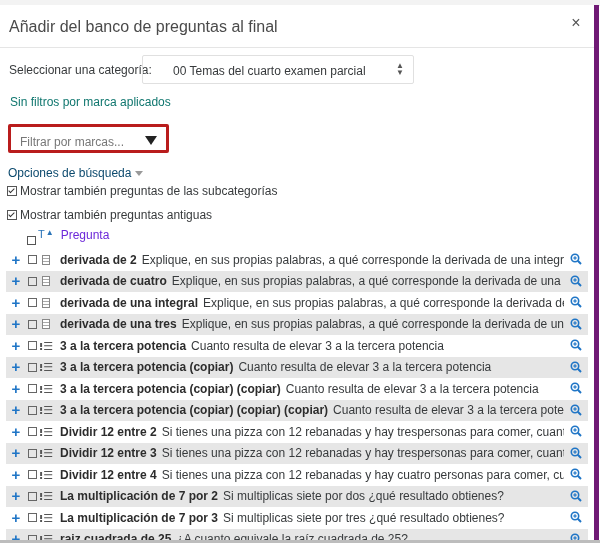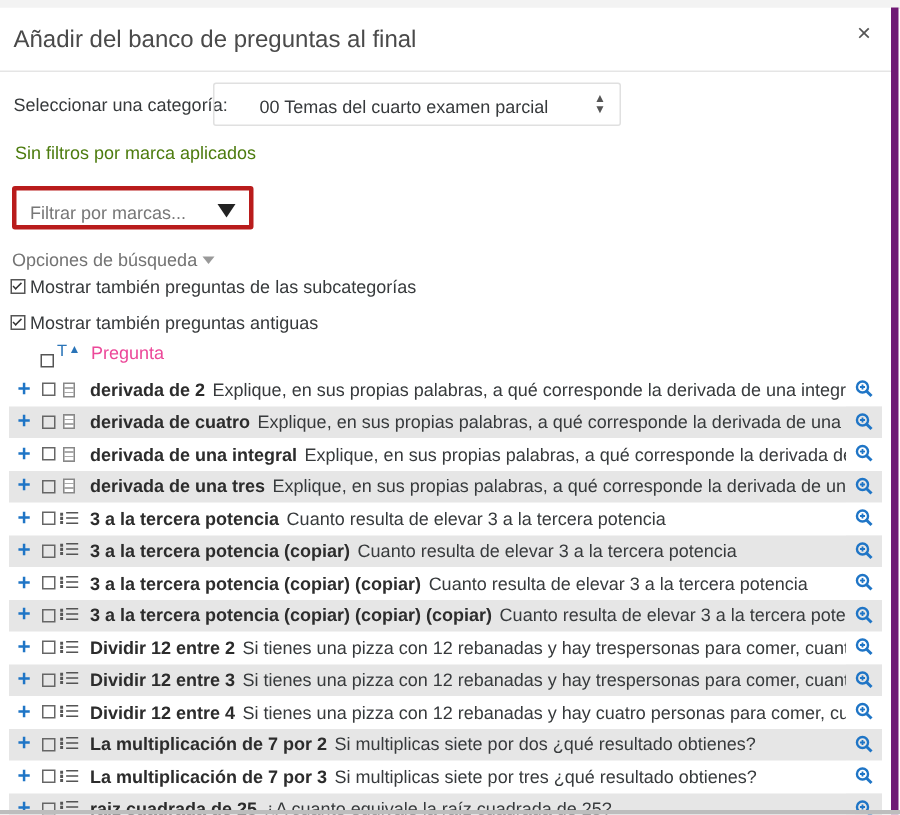--- a/index.html
+++ b/index.html
@@ -12,34 +12,34 @@
   }
   .topstrip { position: absolute; left: 0; top: 0; width: 600px; height: 5px; background: #f3f3f3; border-bottom: 1px solid #e6e6e6; }
   .modal { position: absolute; left: 0; top: 5px; width: 594px; height: 538px; background: #fff; border-right: 5px solid #701a75; }
   .modal-header { height: 42px; border-bottom: 1px solid #e5e5e5; position: relative; }
   .modal-title { position: absolute; left: 9px; top: 13px; font-size: 16px; color: #4a4a4a; font-weight: normal; }
   .close-btn { position: absolute; right: 10px; top: 10px; font-size: 16px; color: #555; cursor: pointer; width: 16px; height: 16px; text-align: center; line-height: 16px; }
   .cat-label { position: absolute; left: 9px; top: 63px; font-size: 12px; color: #373a3c; }
   .cat-select { position: absolute; left: 142px; top: 55px; width: 272px; height: 29px; border: 1px solid #e0e0e0; border-radius: 2px; box-sizing: border-box; font-size: 12px; color: #373a3c; }
   .cat-select .val { position: absolute; left: 30px; top: 8px; }
   .cat-select .arrows { position: absolute; right: 9px; top: 6px; font-size: 8px; line-height: 7px; color: #555; text-align: center; }
-  .nofilter { position: absolute; left: 10px; top: 95px; font-size: 12px; color: #4d7c0f; text-align: center; }
+  .nofilter { position: absolute; left: 10px; top: 95px; font-size: 12px; color: #0f766e; text-align: center; }
   .tag-filter { position: absolute; left: 8px; top: 124px; width: 161px; height: 29px; border: 3px solid #b91c1c; box-sizing: border-box; border-radius: 2px; }
   .tag-filter .ph { position: absolute; left: 9px; top: 8px; font-size: 12px; color: #777; }
   .tag-filter .tri { position: absolute; right: 9px; top: 9px; width: 0; height: 0; border-left: 6px solid transparent; border-right: 6px solid transparent; border-top: 9px solid #222; }
-  .search-opts { position: absolute; left: 8px; top: 166px; font-size: 12px; color: #737373; cursor: pointer; }
+  .search-opts { position: absolute; left: 8px; top: 166px; font-size: 12px; color: #0c4a6e; cursor: pointer; }
   .search-opts .caret { display: inline-block; width: 0; height: 0; border-left: 4px solid transparent; border-right: 4px solid transparent; border-top: 5px solid #999; margin-left: 4px; vertical-align: middle; }
   .chk-line { position: absolute; left: 7px; font-size: 12px; color: #373a3c; display: flex; align-items: center; }
   .chk-line .box { width: 8px; height: 8px; border: 1px solid #555; margin-right: 3px; position: relative; box-sizing: content-box; }
   .chk-line .box::after { content: ""; position: absolute; left: 2px; top: 0px; width: 2px; height: 5px; border: solid #333; border-width: 0 1px 1px 0; transform: rotate(45deg); }
   .col-header { position: absolute; left: 27px; top: 230px; height: 16px; font-size: 12px; display: flex; align-items: flex-end; }
   .col-header .hbox { width: 7px; height: 7px; border: 1px solid #555; margin-right: 2px; margin-bottom: 1px; }
   .col-header .t { color: #2a74b8; font-size: 11px; position: relative; top: -6px; }
   .col-header .sort { color: #2a74b8; font-size: 8px; position: relative; top: -9px; margin-left: 1px; }
-  .col-header .preg { color: #ec4899; margin-left: 7px; position: relative; top: -4px; }
+  .col-header .preg { color: #6d28d9; margin-left: 7px; position: relative; top: -4px; }
   .rows { position: absolute; left: 6px; top: 249px; width: 582px; }
   .row { height: 21.5px; display: flex; align-items: center; position: relative; font-size: 12px; white-space: nowrap; overflow: hidden; }
   .row.alt { background: #e6e6e6; }
   .plus { width: 12px; margin-left: 4px; color: #1f75c6; font-weight: bold; font-size: 15px; line-height: 12px; cursor: pointer; text-align: center; }
   .rbox { width: 7px; height: 7px; border: 1px solid #666; margin-left: 6px; cursor: pointer; flex: none; }
   .qicon { margin-left: 4px; width: 10px; height: 12px; flex: none; display: flex; align-items: center; justify-content: center; }
   .essay { width: 8px; height: 10px; border: 1px solid #888; box-sizing: border-box; background: repeating-linear-gradient(#fff 0 2px, #aaa 2px 3px); }
   .mc { font-size: 11px; color: #555; line-height: 12px; font-weight: bold; }
   .qtext { margin-left: 9px; flex: 1; overflow: hidden; white-space: nowrap; color: #373a3c; }
   .qtext b { color: #2c2c2c; margin-right: 5px; }

